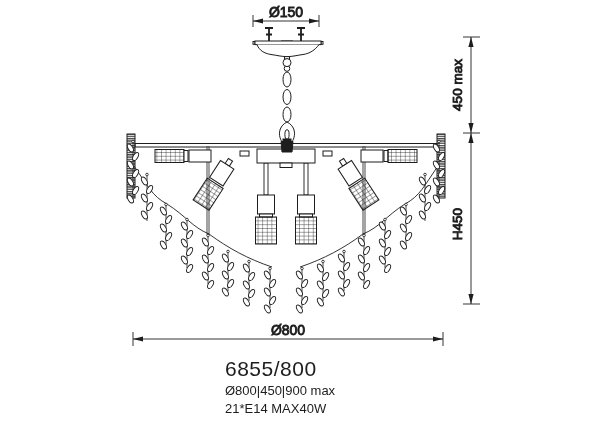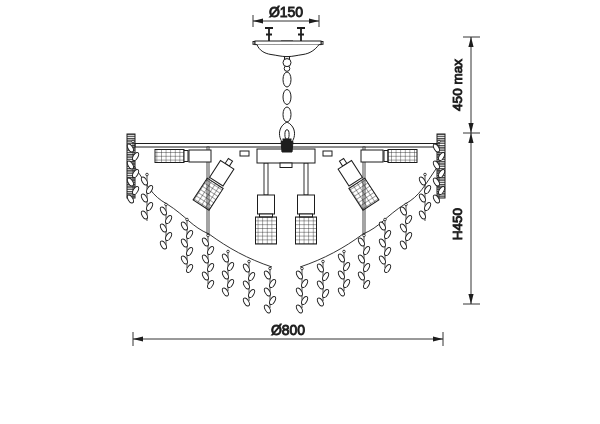--- a/index.html
+++ b/index.html
@@ -312,14 +312,19 @@
 
     <g>
       <path d="M133,332 V346 M443,332 V346 M133,339 H443"></path>
       <polygon points="133,339 143,336.6 143,341.4" fill="currentColor" stroke="none"></polygon>
       <polygon points="443,339 433,336.6 433,341.4" fill="currentColor" stroke="none"></polygon>
       <text class="dim-text" x="288" y="335" text-anchor="middle">Ø800</text>
     </g>
   </g>
 </svg>
 
-
+<div class="caption">
+  <div class="model">6855/800</div>
+  <div class="spec">Ø800|450|900 max</div>
+  <div class="spec">21*E14 MAX40W</div>
 </div>
 
+</div>
+
 </body></html>

